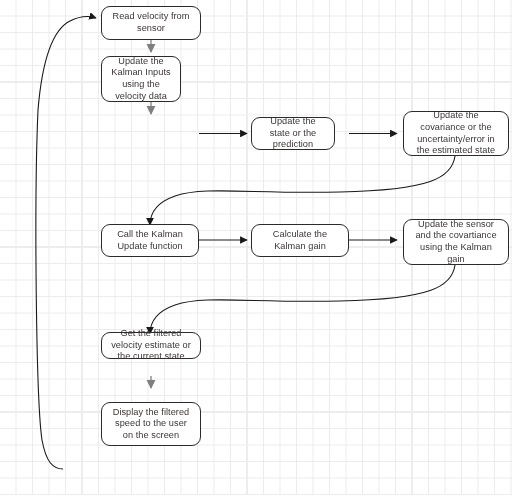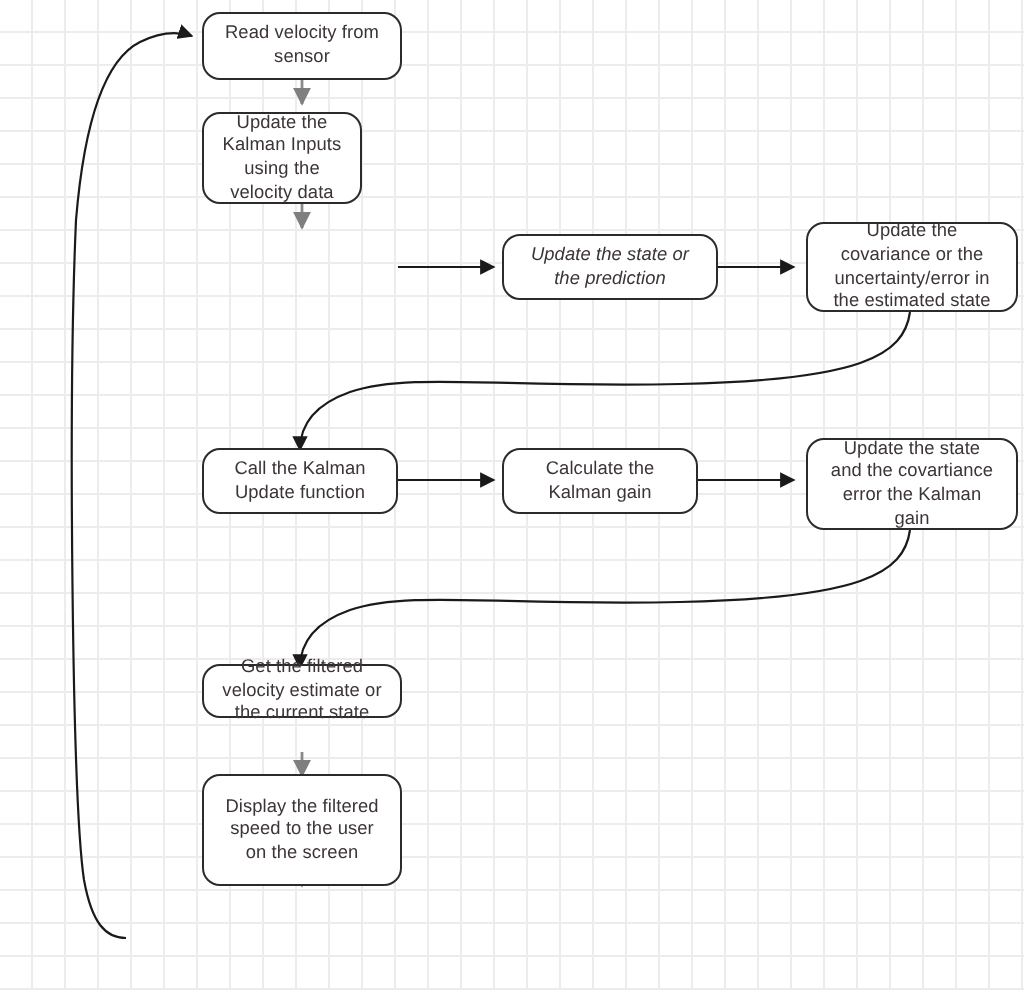--- a/index.html
+++ b/index.html
@@ -114,42 +114,42 @@
 
   <div class="node" style="left:101px; top:6px; width:100px; height:34px;">
     <span>Read velocity from sensor</span>
   </div>
 
   <div class="node" style="left:101px; top:56px; width:80px; height:46px;">
     <span>Update the Kalman Inputs using the velocity data</span>
   </div>
 
 
-  <div class="node" style="left:251px; top:117px; width:108px; height:33px;font-style:italic;">
+  <div class="node" style="left:251px; top:117px; width:84px; height:33px;">
     <span>Update the state or the prediction</span>
   </div>
 
   <div class="node" style="left:403px; top:111px; width:106px; height:45px;">
     <span>Update the covariance or the uncertainty/error in the estimated state</span>
   </div>
 
   <div class="node" style="left:101px; top:224px; width:98px; height:33px;">
     <span>Call the Kalman Update function</span>
   </div>
 
   <div class="node" style="left:251px; top:224px; width:98px; height:33px;">
     <span>Calculate the Kalman gain</span>
   </div>
 
   <div class="node" style="left:403px; top:219px; width:106px; height:46px;">
-    <span>Update the state and the covartiance error the Kalman gain</span>
+    <span>Update the sensor and the covartiance using the Kalman gain</span>
   </div>
 
   <div class="node" style="left:101px; top:332px; width:100px; height:27px;">
     <span>Get the filtered velocity estimate or the current state</span>
   </div>
 
-  <div class="node" style="left:101px; top:387px; width:100px; height:56px;text-align:center;">
+  <div class="node" style="left:101px; top:402px; width:100px; height:44px;text-align:center;">
     <span>Display the filtered speed to the user on the screen</span>
   </div>
 
 
 </div>
 
 </body></html>

